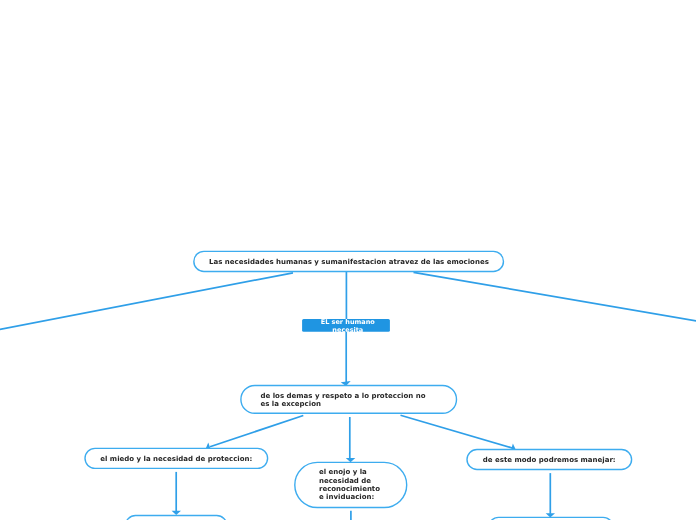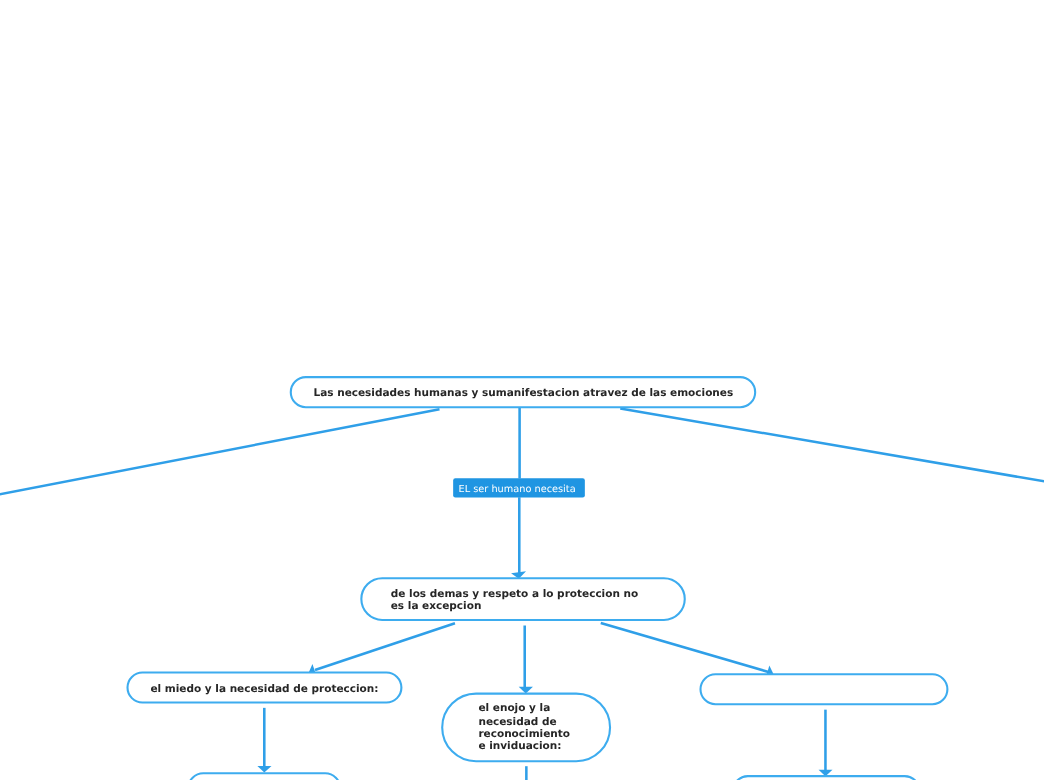--- a/index.html
+++ b/index.html
@@ -5,21 +5,21 @@
 <style>
   html,body{margin:0;padding:0;background:#ffffff;}
   body{width:696px;height:520px;overflow:hidden;
        font-family:"DejaVu Sans",sans-serif;}
   #canvas{position:relative;width:696px;height:520px;background:#ffffff;overflow:hidden;}
   svg.layer{position:absolute;left:0;top:0;width:696px;height:520px;display:block;}
   .node{position:absolute;box-sizing:border-box;display:flex;align-items:center;
         justify-content:center;text-align:center;z-index:3;background:transparent;}
   .node .lbl{display:block;position:relative;top:0.5px;}
   .node.outline .lbl{font-weight:bold;color:#262626;font-size:7px;line-height:8.3px;text-align:right;}
-  .node.filled .lbl{font-weight:normal;color:#ffffff;font-size:6.5px;line-height:8px;top:0.7px;}
+  .node.filled .lbl{font-weight:bold;color:#ffffff;font-size:6.5px;line-height:8px;top:0.7px;}
   .node .lbl.lft{text-align:left;}
 </style>
 </head>
 <body>
 
 <div id="canvas">
 
   <svg class="layer" viewBox="0 0 696 520" xmlns="http://www.w3.org/2000/svg">
 
     <g fill="none" stroke="#2f9fe8" stroke-width="1.7">
@@ -69,20 +69,23 @@
   </div>
 
   <div class="node outline" style="left:294.8px;top:461.8px;width:112.3px;height:45.4px;">
     <span class="lbl lft" style="width:64px;">el enojo y la necesidad de reconocimiento e inviduacion:</span>
   </div>
 
   <div class="node outline" style="left:84.3px;top:448.3px;width:184px;height:20.5px;">
     <span class="lbl">el miedo y la necesidad de proteccion:</span>
   </div>
 
+  <div class="node outline" style="left:466.5px;top:449.2px;width:165.5px;height:20.3px;">
+    <span class="lbl">de este modo podremos manejar:</span>
+  </div>
 
   <div class="node outline" style="left:124.8px;top:515px;width:102.7px;height:20.5px;">
     <span class="lbl"></span>
   </div>
 
   <div class="node outline" style="left:487.9px;top:517.2px;width:125.9px;height:20.5px;">
     <span class="lbl"></span>
   </div>
 
 </div>

